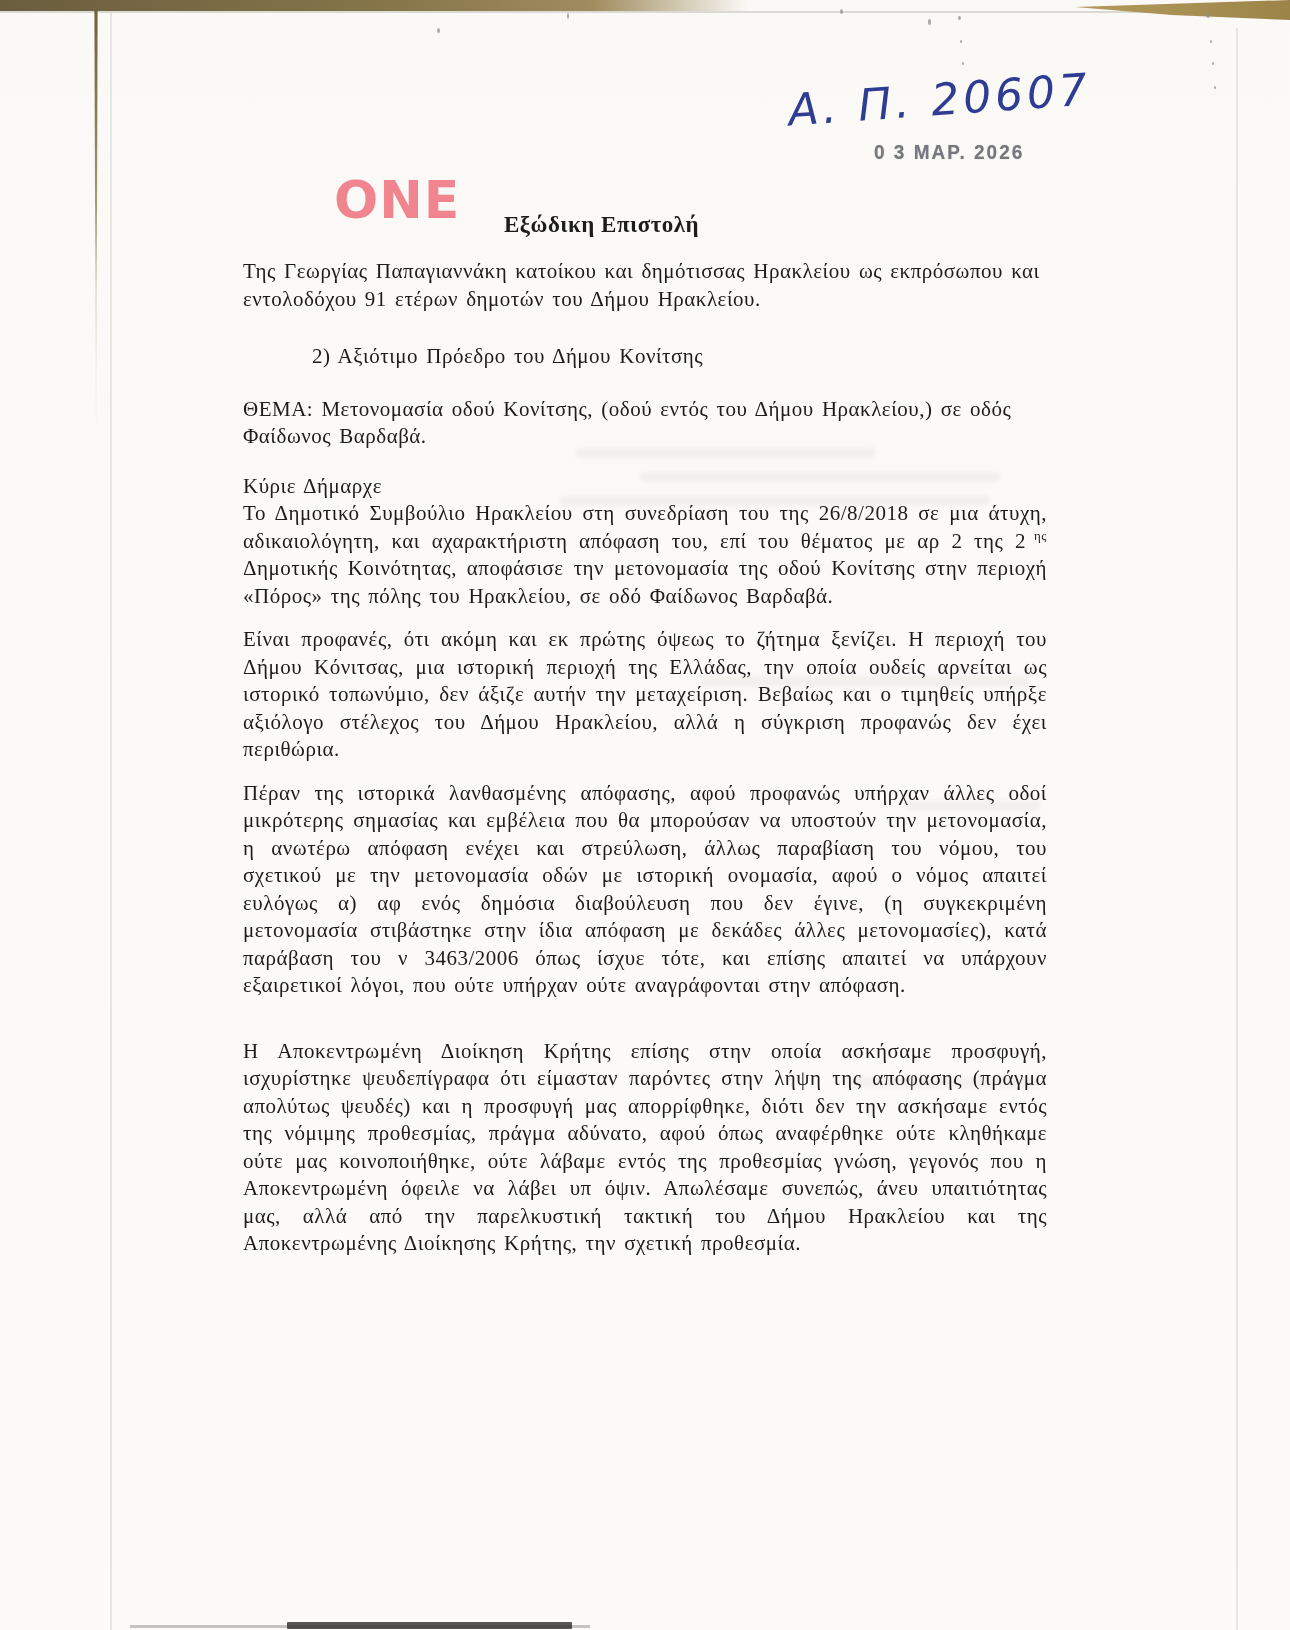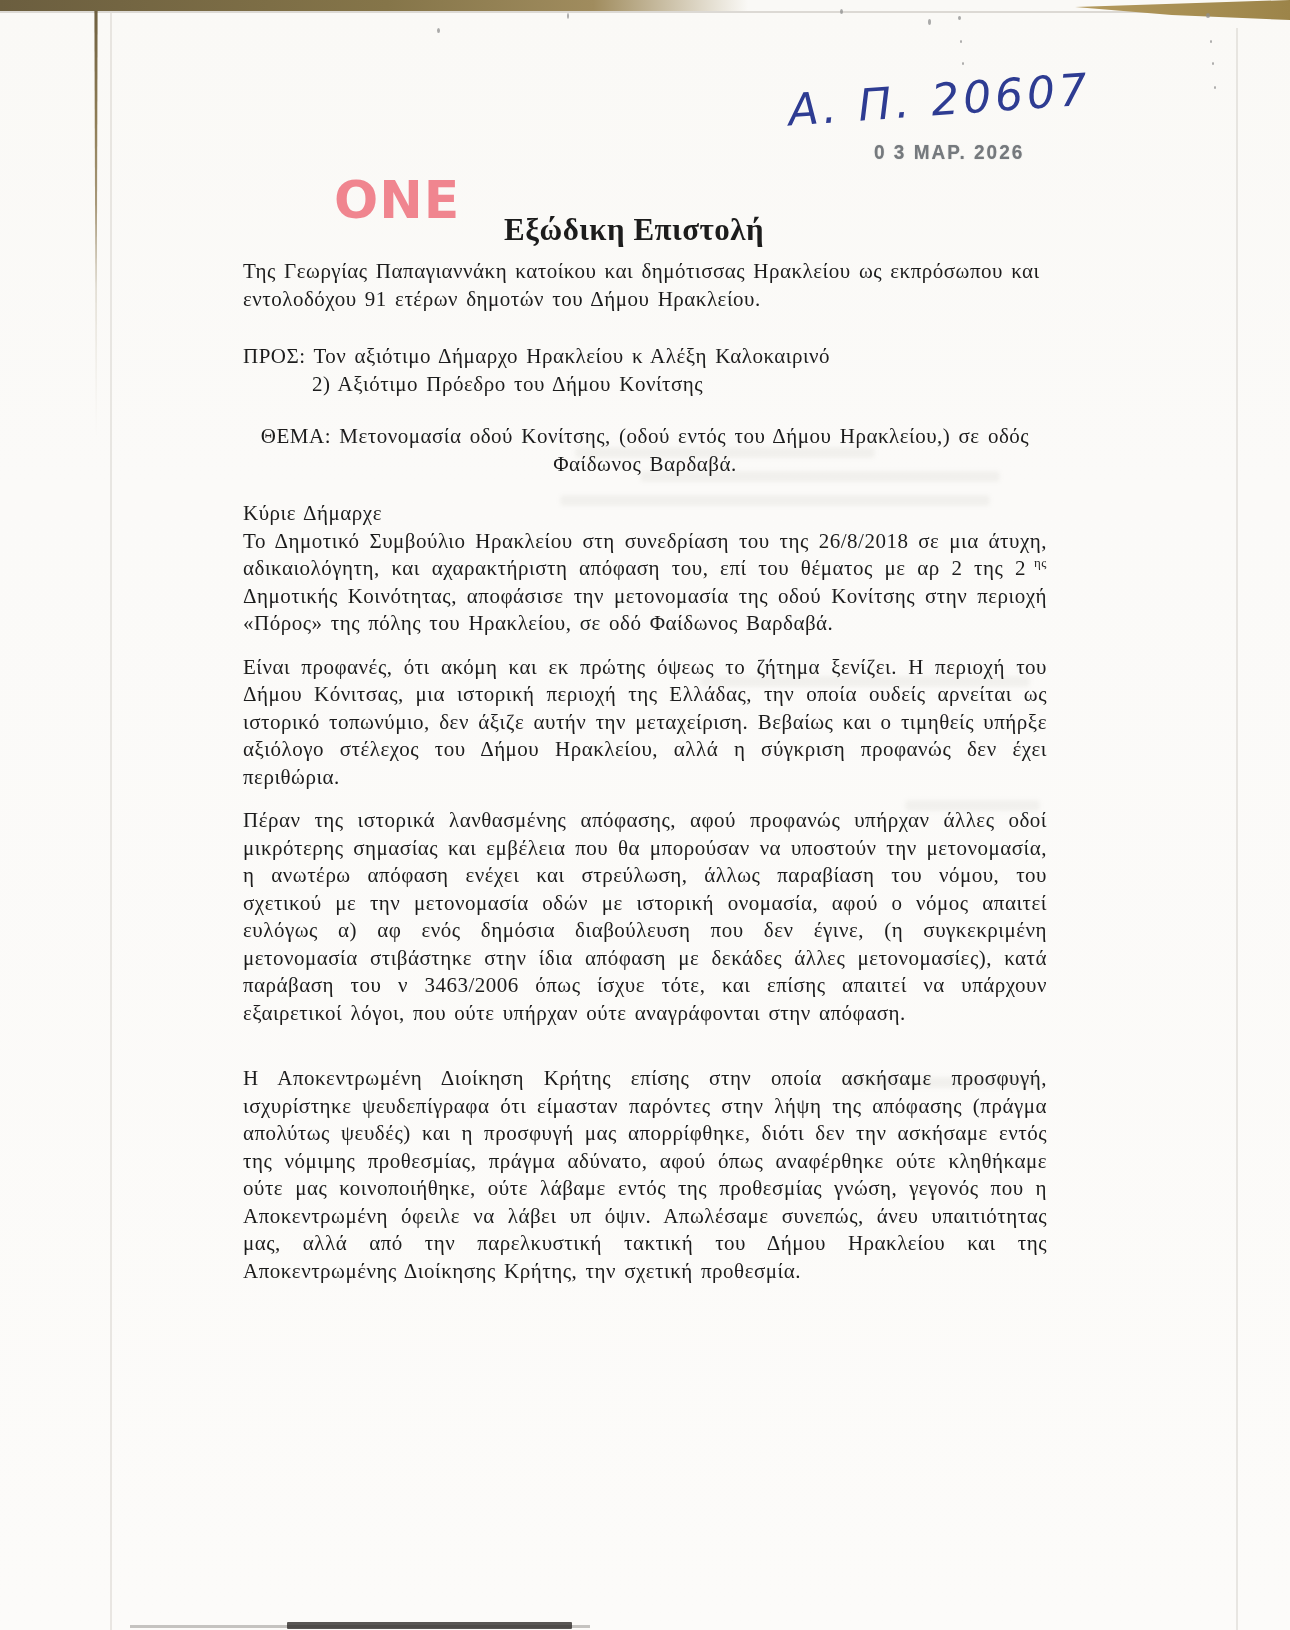--- a/index.html
+++ b/index.html
@@ -50,31 +50,31 @@
   }
   .watermark {
     position:absolute; left:334px; top:170px;
     font-family:"DejaVu Sans", sans-serif; font-weight:bold;
     font-size:52px; letter-spacing:1px; color:#f0858f;
   }
 
   
   .title {
     position:absolute; left:504px; top:212px;
-    font-size:31px; font-weight:bold; letter-spacing:.5px;
+    font-size:23px; font-weight:bold; letter-spacing:.5px;
   }
   .letter-body {
     position:absolute; left:243px; top:258px; width:804px;
     font-size:21px; line-height:27.5px; letter-spacing:.5px; word-spacing:2.5px;
   }
   .letter-body p { margin:0; }
   .sender      { margin:0 0 30px 0 !important; }
   .recipients  { margin:0 0 25px 0; }
   .indent2     { padding-left:69px; }
-  .subject     { margin:0 0 22px 0 !important;text-align:center; }
+  .subject     { margin:0 0 22px 0 !important; }
   .pgroup      { margin:0 0 16px 0; }
   .p2          { margin:0 0 16px 0 !important; }
   .p3          { margin:0 0 38px 0 !important; }
   .just        { text-align:justify; }
   sup          { font-size:13px; line-height:0;margin-left:8px; }
 </style>
 </head>
 <body>
 
 <div class="page">
@@ -112,21 +112,20 @@
   <div class="datestamp">0 3 ΜΑΡ. 2026</div>
   <div class="watermark">ONE</div>
 
   <div class="title">Εξώδικη Επιστολή</div>
 
   <div class="letter-body">
 
     <p class="sender">Της Γεωργίας Παπαγιαννάκη κατοίκου και δημότισσας Ηρακλείου ως εκπρόσωπου και εντολοδόχου 91 ετέρων δημοτών του Δήμου Ηρακλείου.</p>
 
     <div class="recipients">
-      <p><span>ΠΡΟΣ:</span> <span>Τον αξιότιμο Δήμαρχο Ηρακλείου κ Αλέξη Καλοκαιρινό</span></p>
       <p class="indent2"><span>2) Αξιότιμο Πρόεδρο του Δήμου Κονίτσης</span></p>
     </div>
 
     <p class="subject"><span>ΘΕΜΑ:</span> <span>Μετονομασία οδού Κονίτσης, (οδού εντός του Δήμου Ηρακλείου,) σε οδός Φαίδωνος Βαρδαβά.</span></p>
 
     <div class="pgroup">
       <p>Κύριε Δήμαρχε</p>
       <p class="just"><span>Το Δημοτικό Συμβούλιο Ηρακλείου στη συνεδρίαση του της 26/8/2018 σε μια άτυχη, αδικαιολόγητη, και αχαρακτήριστη απόφαση του, επί του θέματος με αρ 2 της 2</span><sup>ης</sup><span> Δημοτικής Κοινότητας, αποφάσισε την μετονομασία της οδού Κονίτσης στην περιοχή «Πόρος» της πόλης του Ηρακλείου, σε οδό Φαίδωνος Βαρδαβά.</span></p>
     </div>
 

